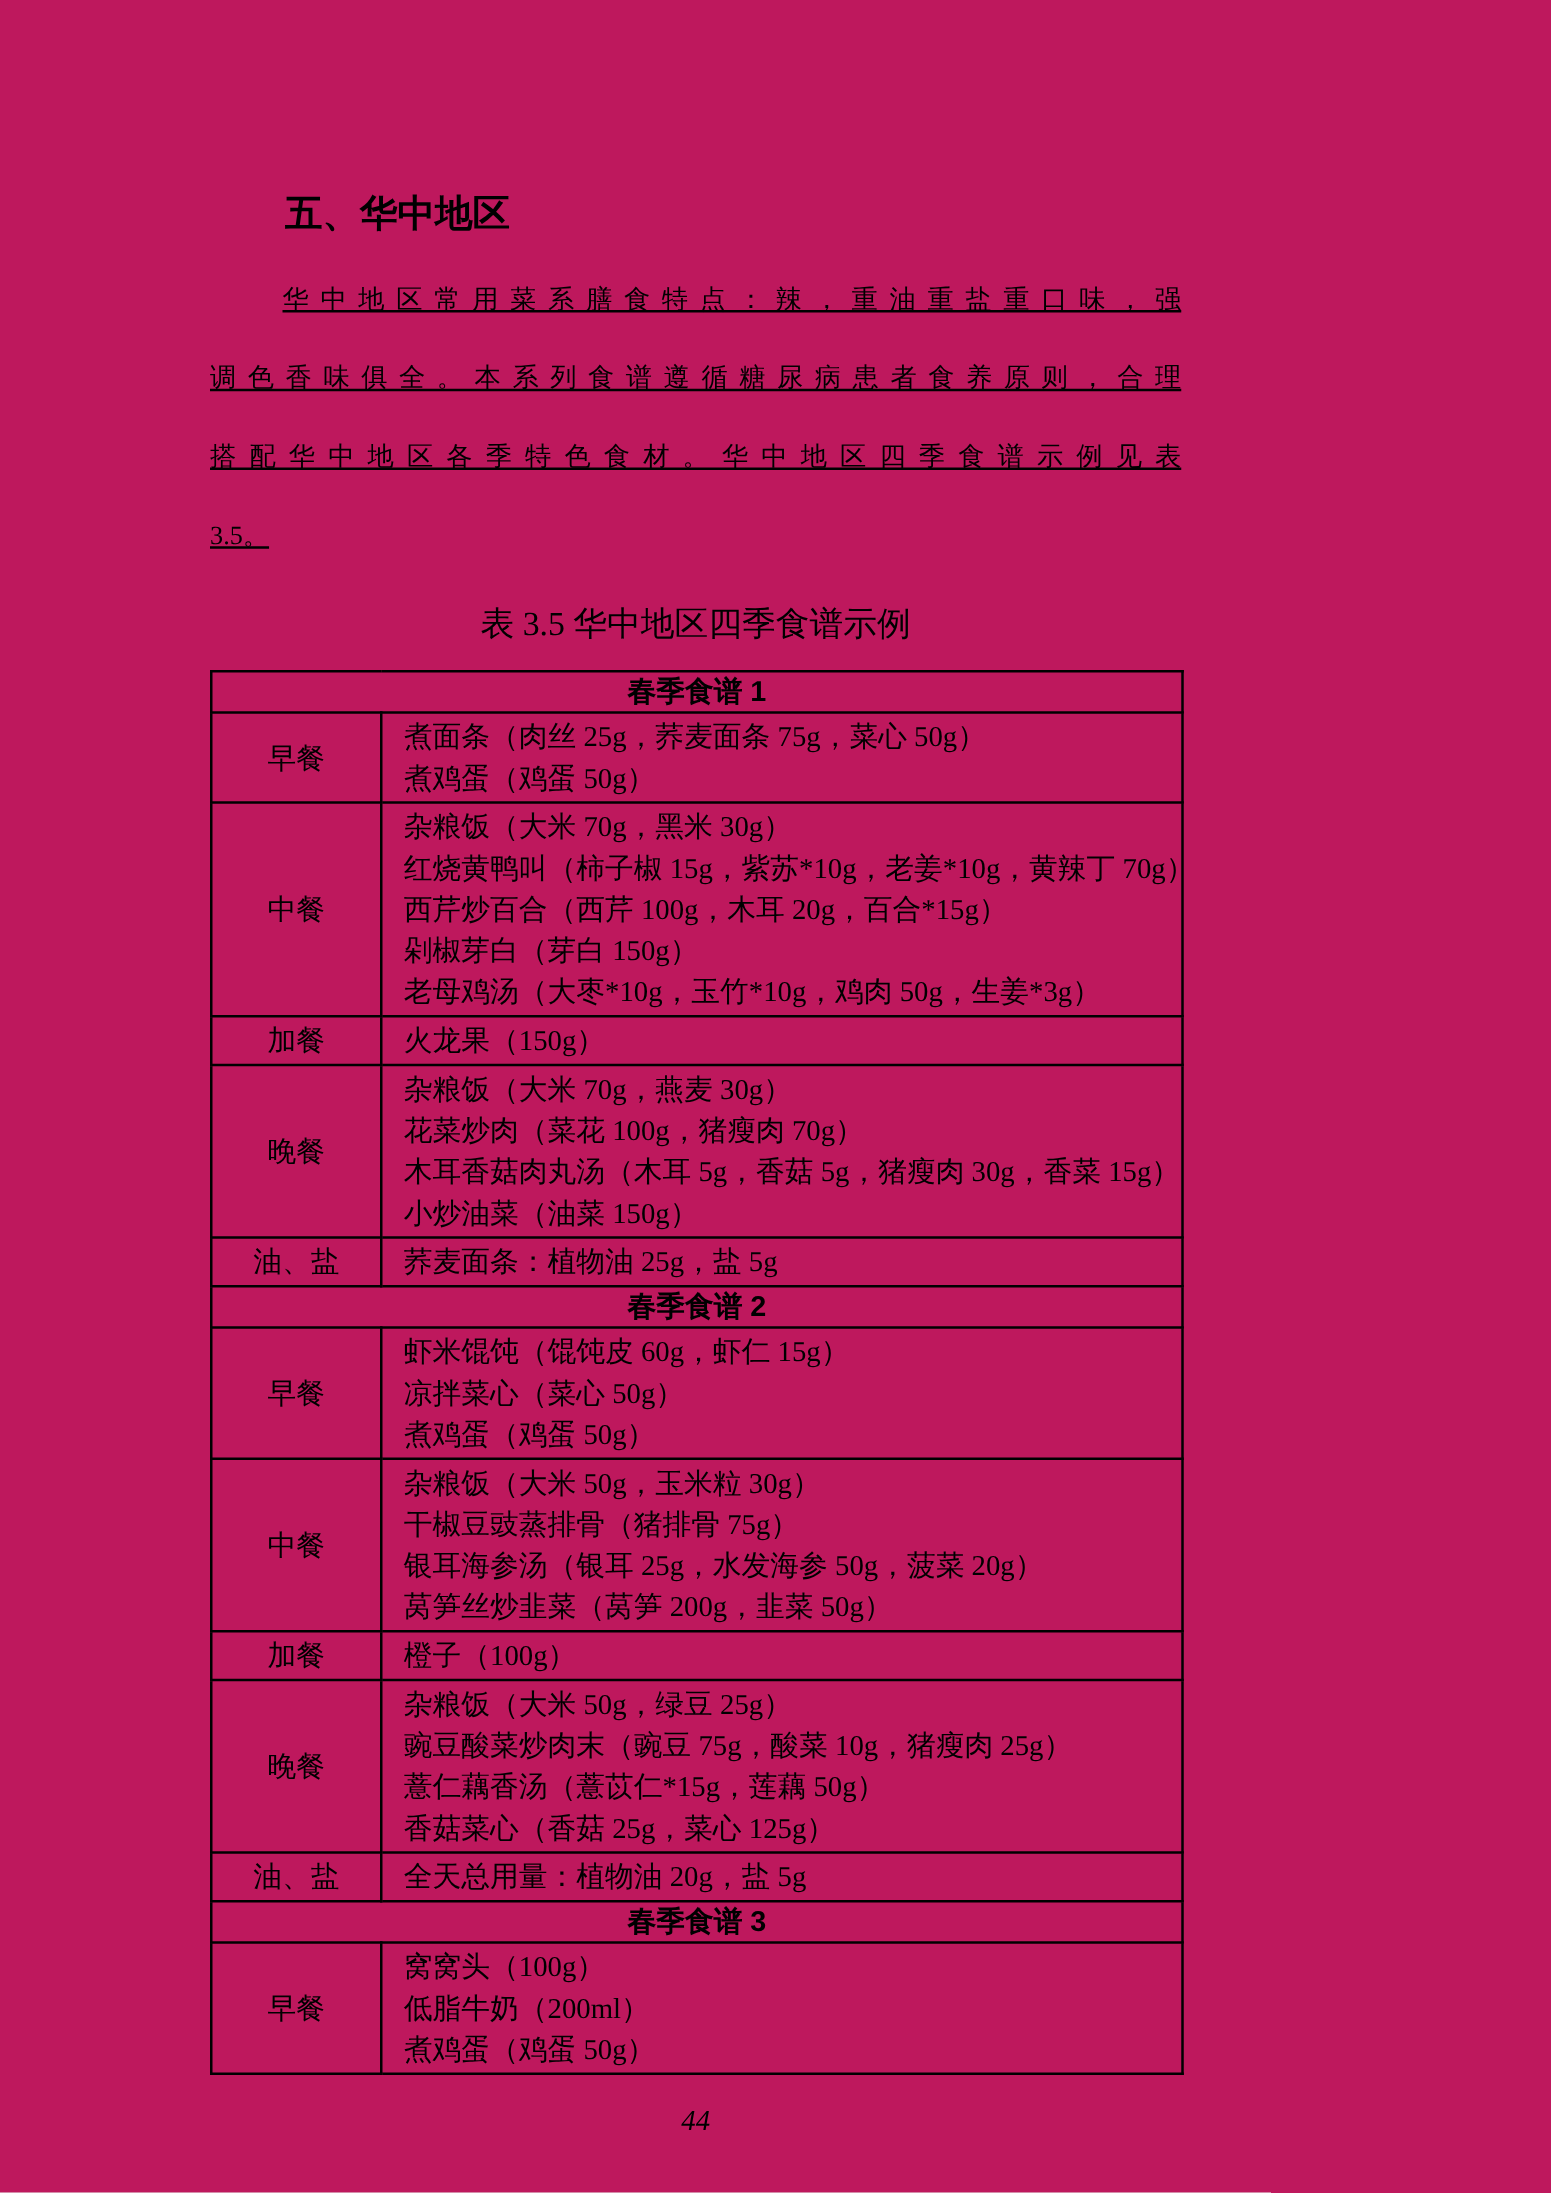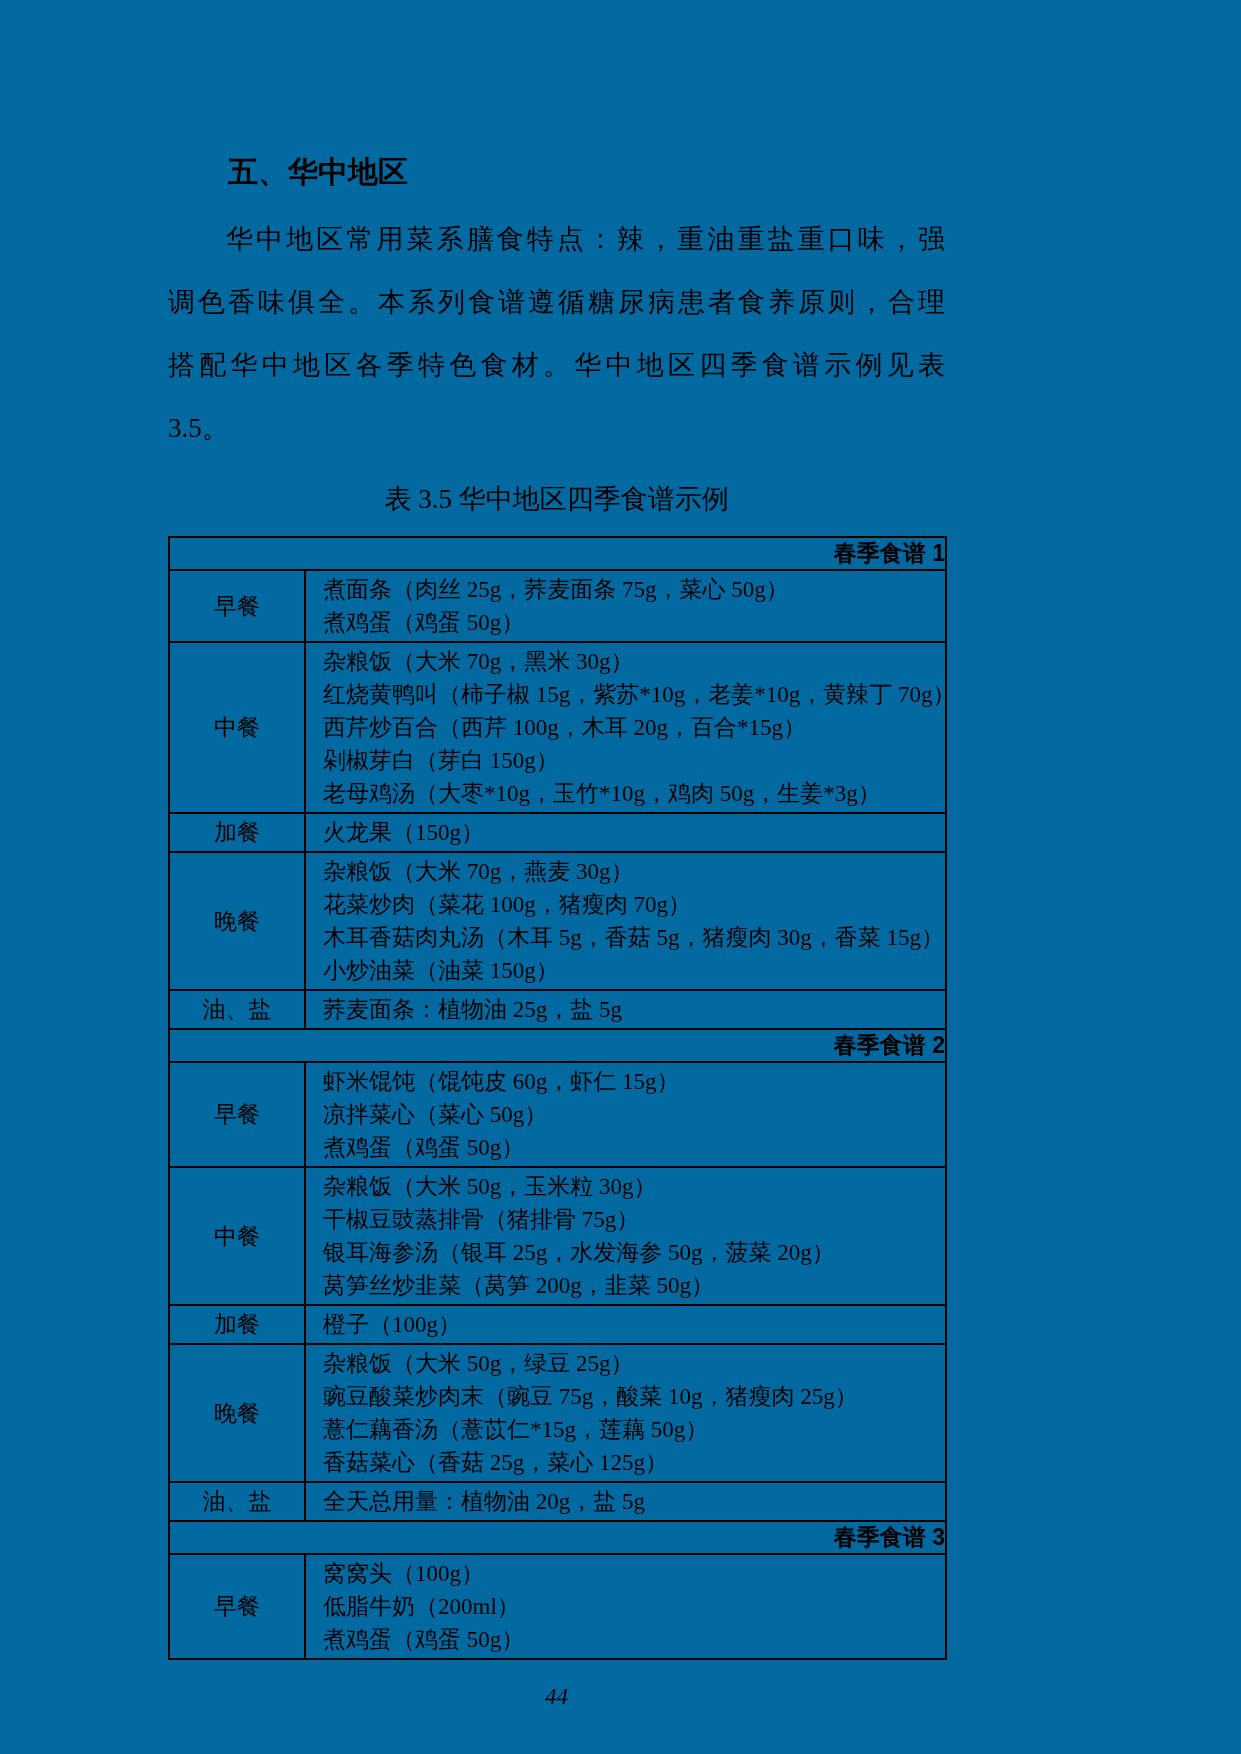--- a/index.html
+++ b/index.html
@@ -1,37 +1,38 @@
 <!DOCTYPE html>
 <html><head>
 <meta charset="utf-8">
 <style>
   * { margin: 0; padding: 0; box-sizing: border-box; }
   html, body { background: #e8e8e8; }
   .page {
     width: 1241px; height: 1754px;
-    background: #0369a1;
+    background: #be185d;
     position: relative;
     overflow: hidden;
     font-family: "Liberation Serif", "DejaVu Serif", serif;
     color: #000000;
     margin: 0 auto;
   }
   .heading {
     padding: 150px 0 0 228px;
     font-family: "Liberation Sans", "DejaVu Sans", sans-serif;
     font-weight: bold;
     font-size: 30px;
     line-height: 44px;
   }
   .para {
     margin: 14px 17px 0 168px;
     width: 777px;
-    font-size: 27px;
+    font-size: 21px;
     line-height: 63px;
+    text-decoration: underline;
   }
   .pline {
     text-align: justify;
     text-align-last: justify;
   }
   .pline-first { text-indent: 58px; }
   .pline-last  { text-align: center; text-align-last: left; }
   .caption {
     margin: 22px 0 0 168px;
     width: 777px;
@@ -42,21 +43,21 @@
   table.recipe {
     margin: 20px 0 0 168px;
     width: 777px;
     border-collapse: collapse;
     table-layout: fixed;
   }
   table.recipe td {
     border: 2px solid #000000;
   }
   td.sec-header {
-    text-align: right;
+    text-align: center;
     font-family: "Liberation Sans", "DejaVu Sans", sans-serif;
     font-weight: bold;
     font-size: 23px;
     line-height: 29px;
     padding: 1px 0;
     margin-left: 24px;
   }
   td.label-cell {
     text-align: center;
     vertical-align: middle;

